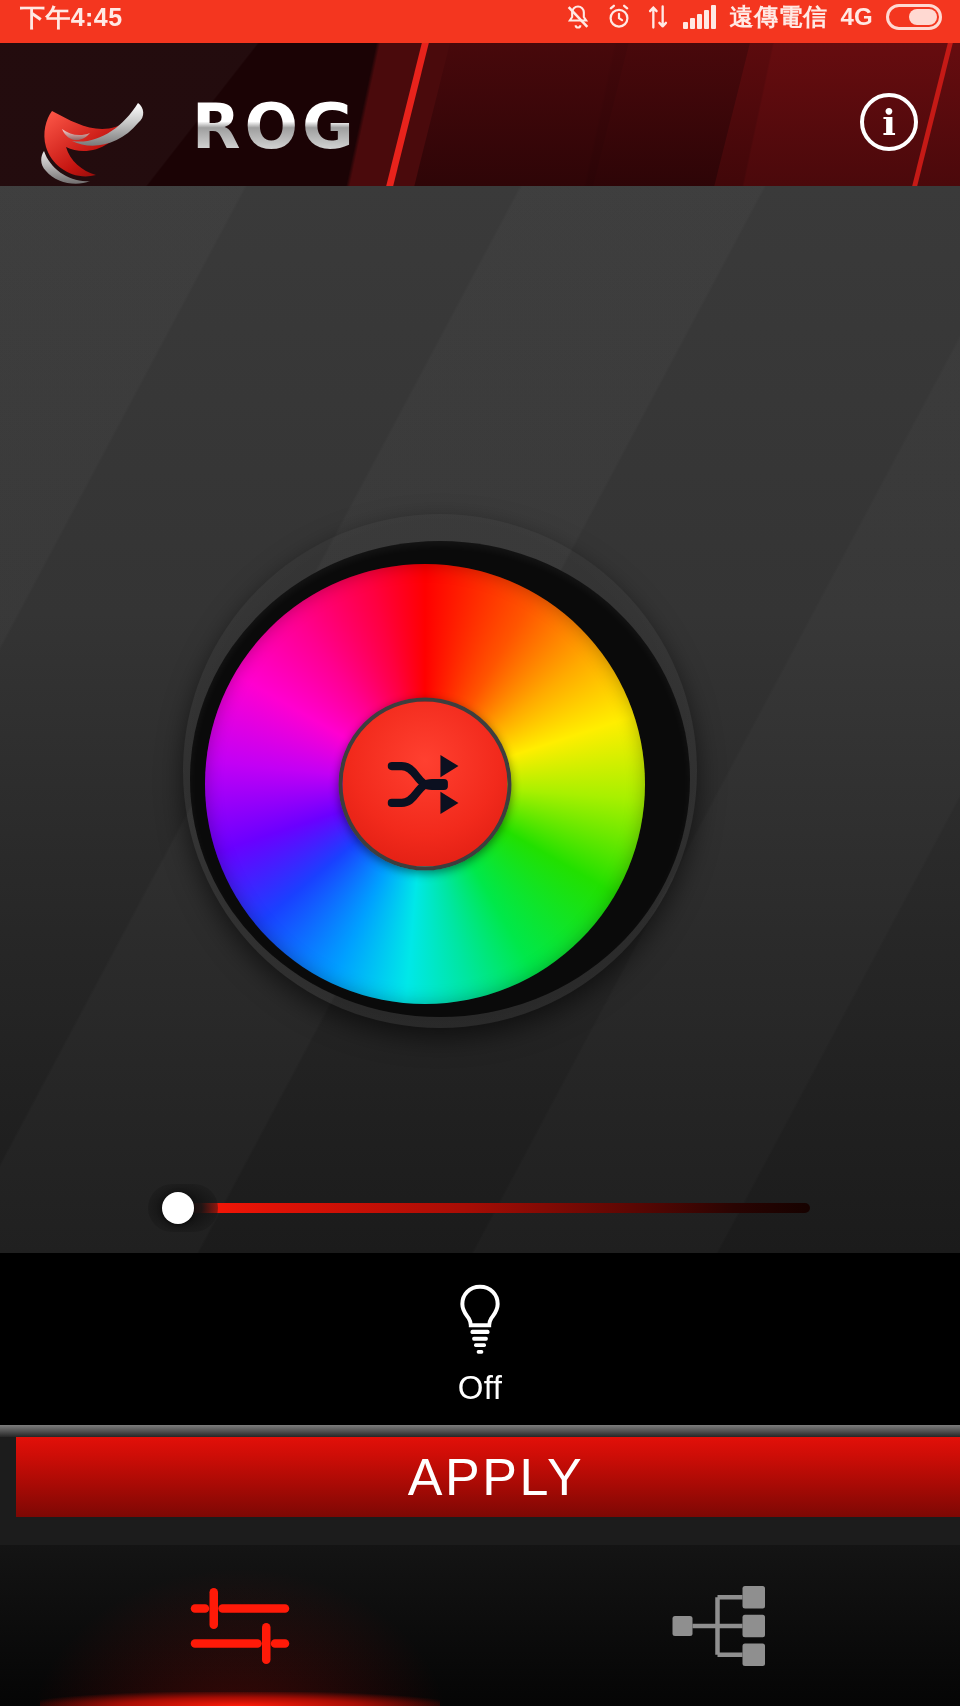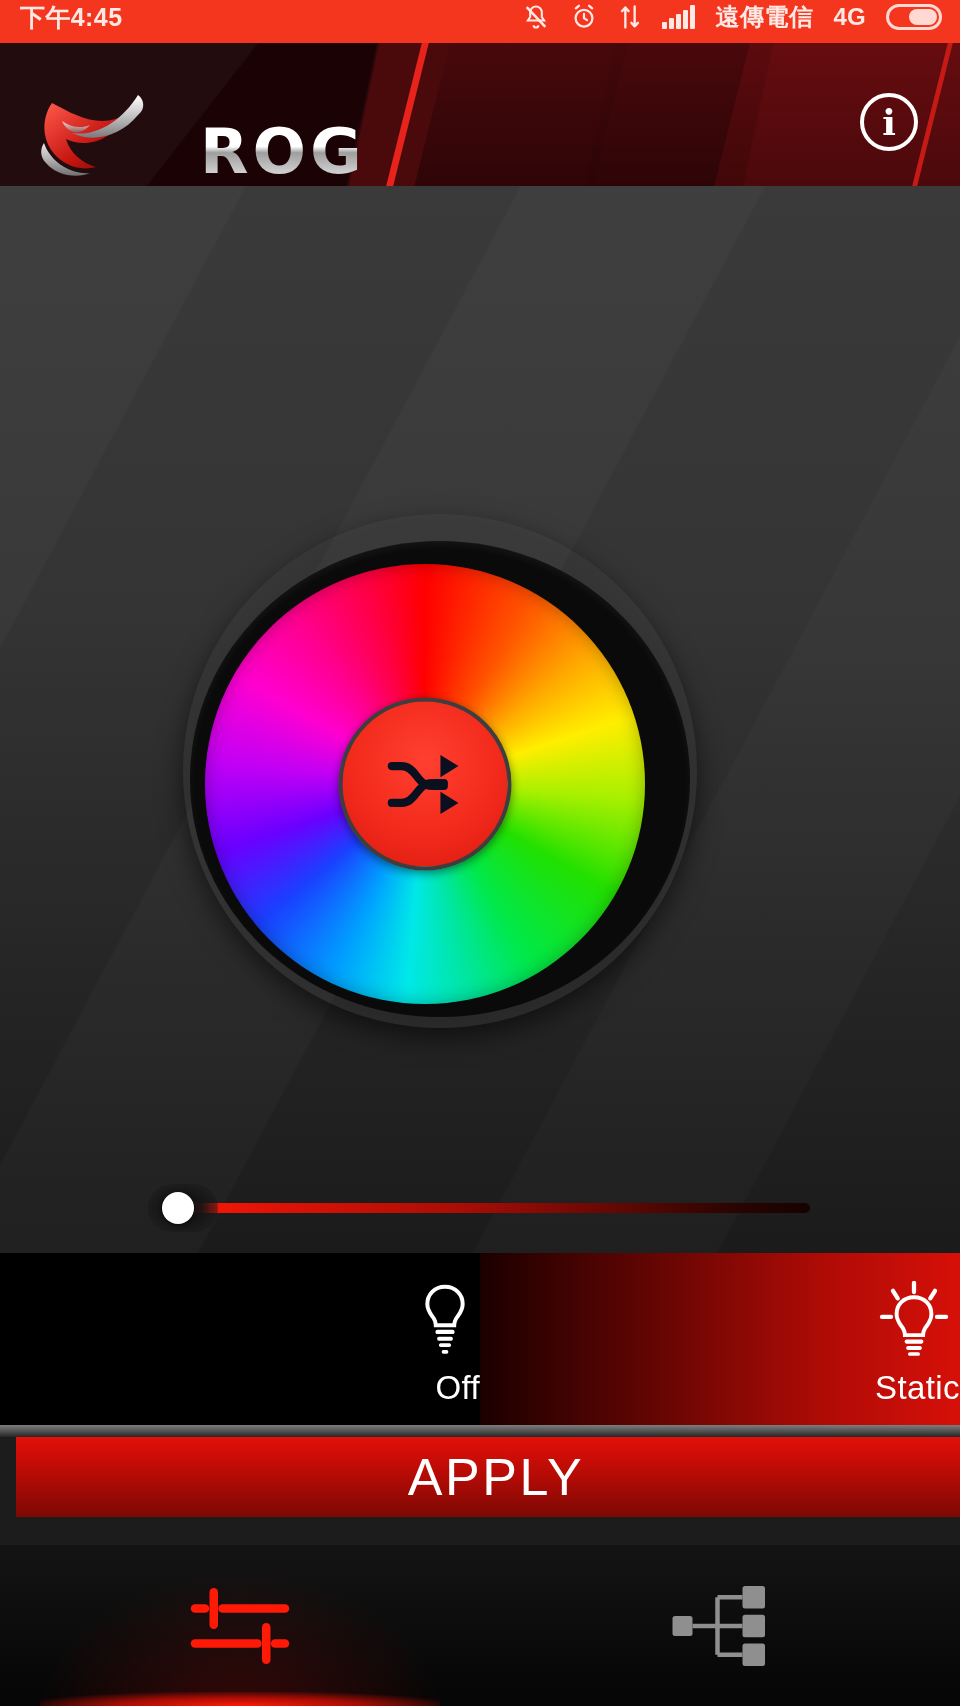--- a/index.html
+++ b/index.html
@@ -11,21 +11,21 @@
   .phone{position:relative;width:960px;height:1706px;background:#1c1c1c;overflow:hidden;}
 
   
   .statusbar{
     position:absolute;left:0;top:0;width:960px;height:43px;
     background:#f4361f;
     display:flex;align-items:center;
     box-sizing:border-box;padding:0 18px 9px 20px;
   }
   .sb-time{color:#ffe9e4;font-size:25px;font-weight:bold;letter-spacing:.4px;line-height:1;}
-  .sb-right{margin-left:auto;display:flex;align-items:center;gap:20px;}
+  .sb-right{margin-left:auto;display:flex;align-items:center;gap:13px;}
   .sb-icon{display:block;}
   .sb-carrier{color:#ffe9e4;font-size:24px;font-weight:bold;letter-spacing:.5px;}
   .sb-net{color:#ffe9e4;font-size:24px;font-weight:bold;letter-spacing:.3px;}
   .sb-batt{
     width:56px;height:26px;border:3px solid #ffd9d2;border-radius:13px;
     position:relative;box-sizing:border-box;
   }
   .sb-batt::after{
     content:"";position:absolute;right:2px;top:2px;bottom:2px;width:28px;
     background:#ffd9d2;border-radius:9px;
@@ -53,21 +53,21 @@
   .hdr-diag{
     position:absolute;top:-40px;right:-70px;width:420px;height:230px;
     background:linear-gradient(180deg,#6e0d10,#3a0608);
     transform:skewX(-14deg);opacity:.85;
   }
   .hdr-diag2{
     position:absolute;top:-30px;left:430px;width:300px;height:220px;
     background:linear-gradient(180deg,#4d090c,#220305);
     transform:skewX(-14deg);opacity:.9;
   }
-  .rog-logo{position:absolute;left:26px;top:44px;display:flex;align-items:flex-end;gap:14px;}
+  .rog-logo{position:absolute;left:26px;top:52px;display:flex;align-items:flex-start;gap:6px;}
   .rog-wordmark{
     font-size:63px;font-weight:bold;letter-spacing:4px;line-height:1;
     background:linear-gradient(180deg,#ffffff 0 42%,#9e9e9e 52%,#e9e9e9 100%);
     -webkit-background-clip:text;background-clip:text;color:transparent;
     font-family:"DejaVu Sans",sans-serif;
   }
   .info-btn{
     position:absolute;right:42px;top:50px;width:58px;height:58px;
     border:4px solid #ffffff;border-radius:50%;
     display:flex;align-items:center;justify-content:center;box-sizing:border-box;
@@ -146,21 +146,21 @@
     position:absolute;left:14px;top:8px;width:32px;height:32px;border-radius:50%;
     background:#ffffff;box-shadow:0 1px 4px rgba(0,0,0,.6);
   }
 
   
   .modebar{
     position:absolute;left:0;top:1253px;width:960px;height:172px;
     background:#000;display:flex;
   }
   .mode{
-    flex:1;display:flex;flex-direction:column;align-items:flex-end;justify-content:center;
+    flex:1;display:flex;flex-direction:column;align-items:center;justify-content:center;
     gap:10px;position:relative;box-sizing:border-box;padding-top:6px;
   }
   .mode.selected{
     background:linear-gradient(90deg,#1b0000 0%, #6b0603 40%, #b00b06 72%, #d61009 100%);
   }
   .mode-label{color:#ffffff;font-size:33px;line-height:1;letter-spacing:.4px;}
   .mode-icon{height:80px;display:flex;align-items:center;justify-content:center;}
   .modebar-underline{
     position:absolute;left:0;top:1425px;width:960px;height:12px;
     background:linear-gradient(180deg,#7d7d7d 0%, #4a4a4a 60%, #262626 100%);
@@ -300,38 +300,20 @@
           <path d="M20 3.5c-6.4 0-10.6 4.6-10.6 10.3 0 4.4 2.6 6.6 3.9 8.7 1 1.6 1.2 2.6 1.2 4.1h11c0-1.5.2-2.5 1.2-4.1 1.3-2.1 3.9-4.3 3.9-8.7C30.6 8.1 26.4 3.5 20 3.5z" fill="none" stroke="#ffffff" stroke-width="2.4"></path>
           <rect x="14.3" y="29.2" width="11.4" height="2.6" rx="1.1" fill="#ffffff"></rect>
           <rect x="15.3" y="33.4" width="9.4" height="2.4" rx="1" fill="#ffffff"></rect>
           <rect x="16.4" y="37.4" width="7.2" height="2.2" rx="1" fill="#ffffff"></rect>
           <rect x="18" y="41.4" width="4" height="2.2" rx="1" fill="#ffffff"></rect>
         </svg>
       </div>
       <div class="mode-label">Off</div>
     </div>
 
-    <div class="mode selected">
-      <div class="mode-icon">
-        <svg width="92" height="80" viewBox="0 0 56 48">
-          <path d="M28 9.5c-6.4 0-10.6 4.6-10.6 10.3 0 4.4 2.6 6.6 3.9 8.7 1 1.6 1.2 2.6 1.2 4.1h11c0-1.5.2-2.5 1.2-4.1 1.3-2.1 3.9-4.3 3.9-8.7C38.6 14.1 34.4 9.5 28 9.5z" fill="none" stroke="#ffffff" stroke-width="2.4"></path>
-          <rect x="22.3" y="35.2" width="11.4" height="2.6" rx="1.1" fill="#ffffff"></rect>
-          <rect x="23.3" y="39.2" width="9.4" height="2.4" rx="1" fill="#ffffff"></rect>
-          <rect x="24.4" y="43" width="7.2" height="2.2" rx="1" fill="#ffffff"></rect>
-          <g stroke="#ffffff" stroke-width="2.6" stroke-linecap="round">
-            <line x1="28" y1="0.8" x2="28" y2="6.4"></line>
-            <line x1="15.2" y1="5.6" x2="18.1" y2="10.2"></line>
-            <line x1="40.8" y1="5.6" x2="37.9" y2="10.2"></line>
-            <line x1="8.5" y1="21.5" x2="14" y2="21.5"></line>
-            <line x1="47.5" y1="21.5" x2="42" y2="21.5"></line>
-          </g>
-        </svg>
-      </div>
-      <div class="mode-label">Static</div>
-    </div>
 
   </div>
   <div class="modebar-underline"></div>
 
   <div class="apply">
     <span>APPLY</span>
   </div>
 
   <div class="bottomnav">
 

